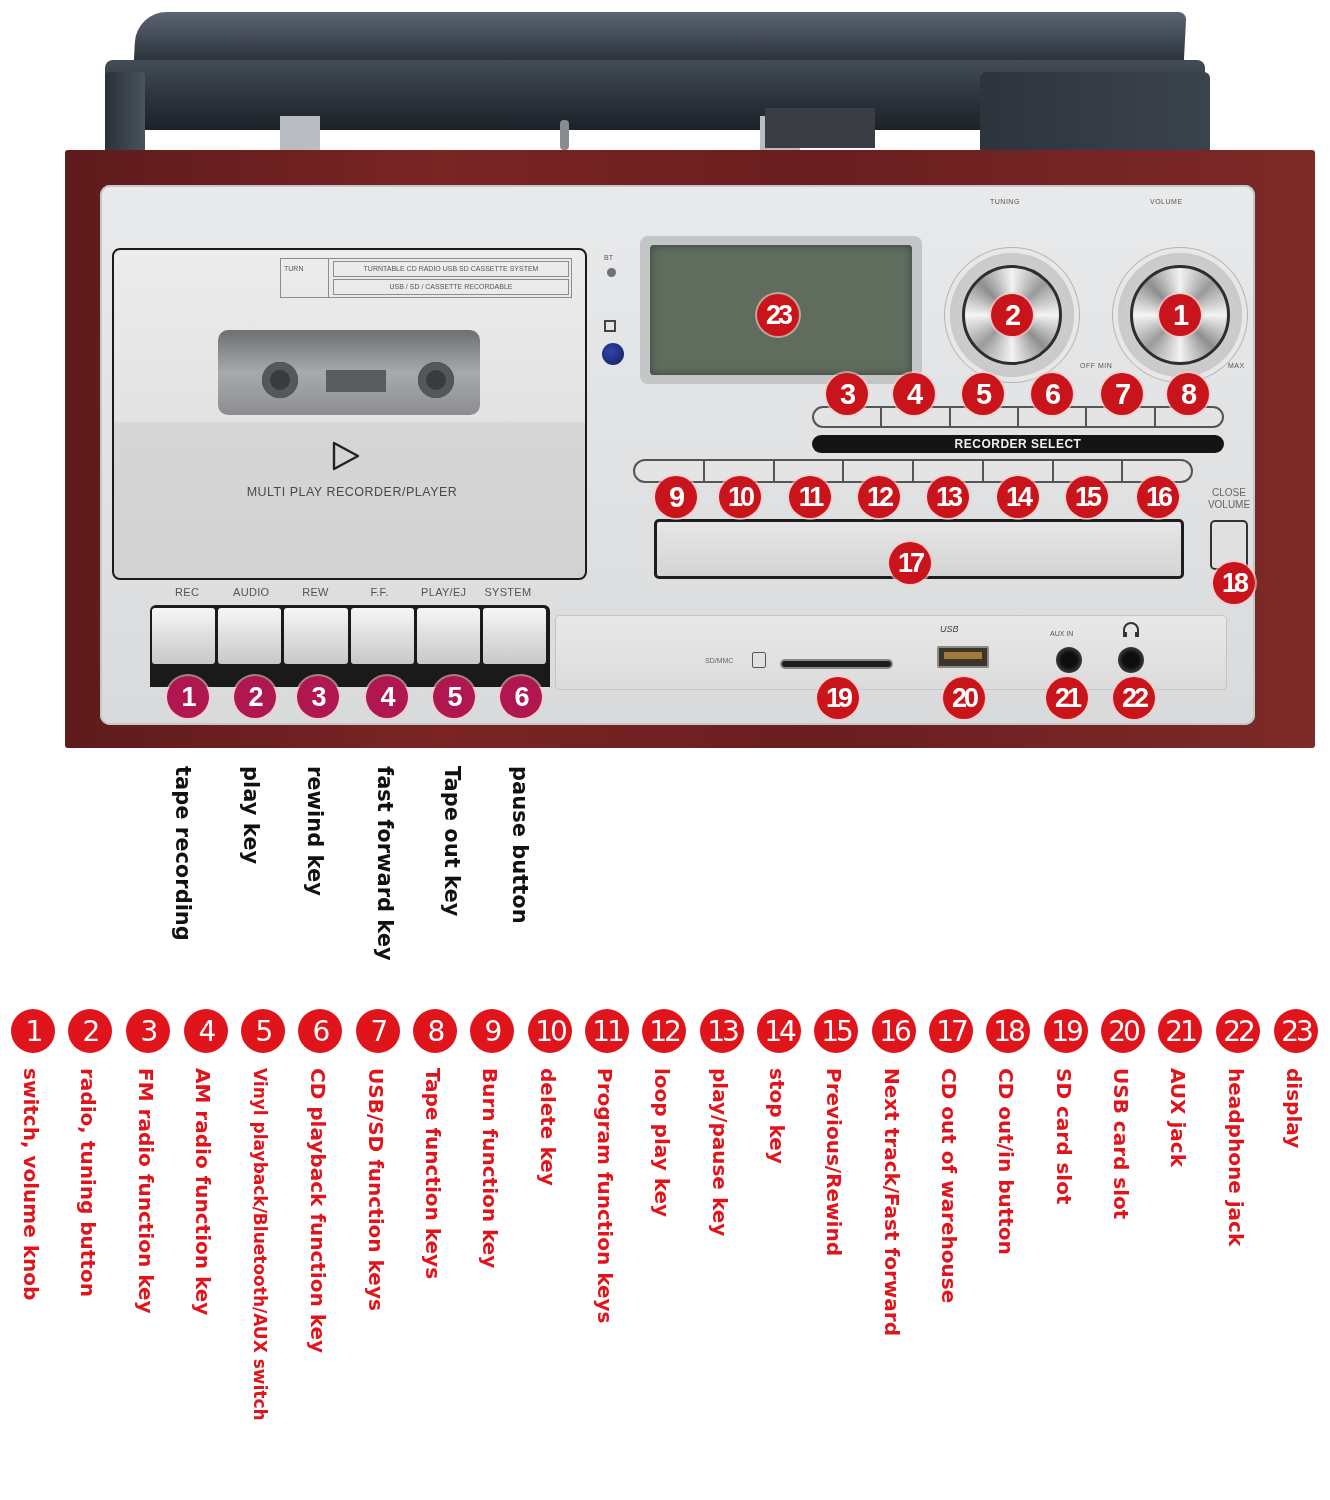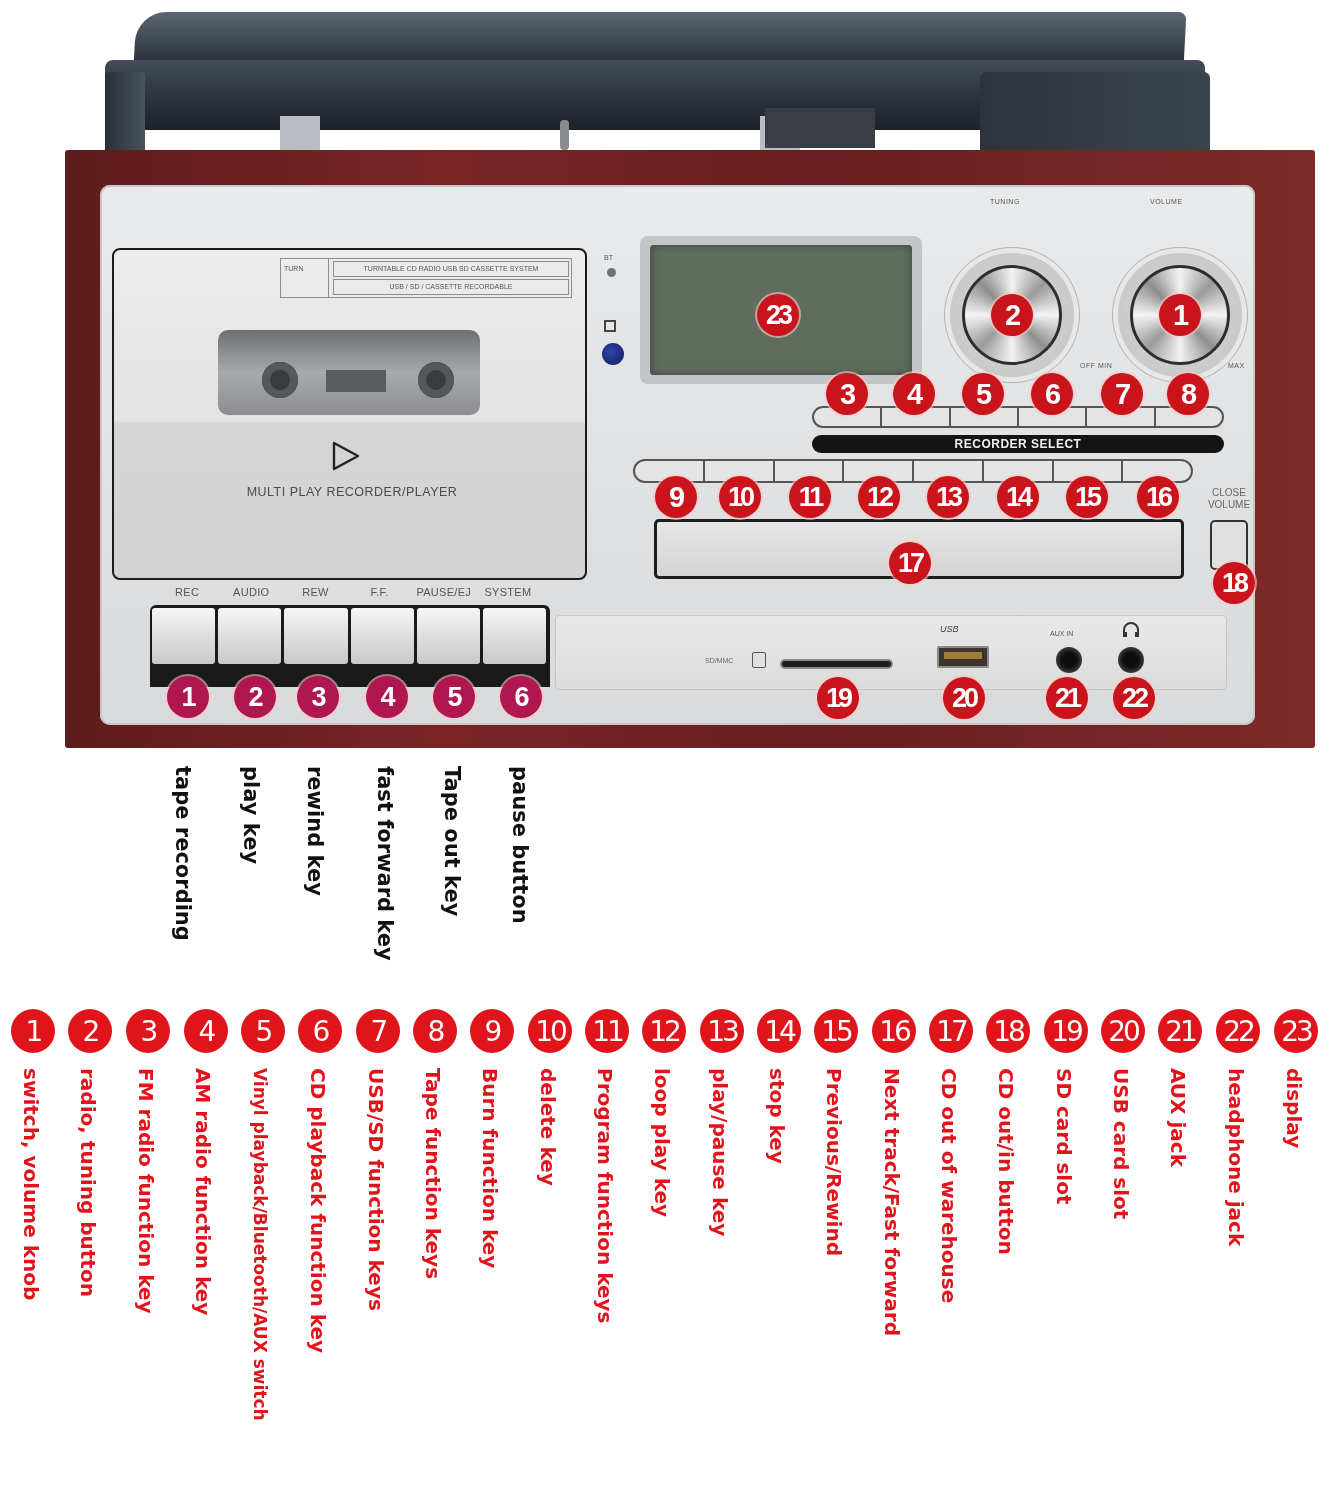--- a/index.html
+++ b/index.html
@@ -191,21 +191,21 @@
 <svg class="cass-play-icon" viewBox="0 0 32 32">
   <polygon points="4,3 28,16 4,29" fill="none" stroke="#222" stroke-width="2.4" stroke-linejoin="round"></polygon>
 </svg>
 <div class="cass-brand">MULTI PLAY RECORDER/PLAYER</div>
 
 <div class="transport-labels">
   <span>REC</span>
   <span>AUDIO</span>
   <span>REW</span>
   <span>F.F.</span>
-  <span>PAUSE/EJ</span>
+  <span>PLAY/EJ</span>
   <span>SYSTEM</span>
 </div>
 <div class="transport-bay"></div>
 <div class="transport-keys">
   <div class="tkey"></div>
   <div class="tkey"></div>
   <div class="tkey"></div>
   <div class="tkey"></div>
   <div class="tkey"></div>
   <div class="tkey"></div>

